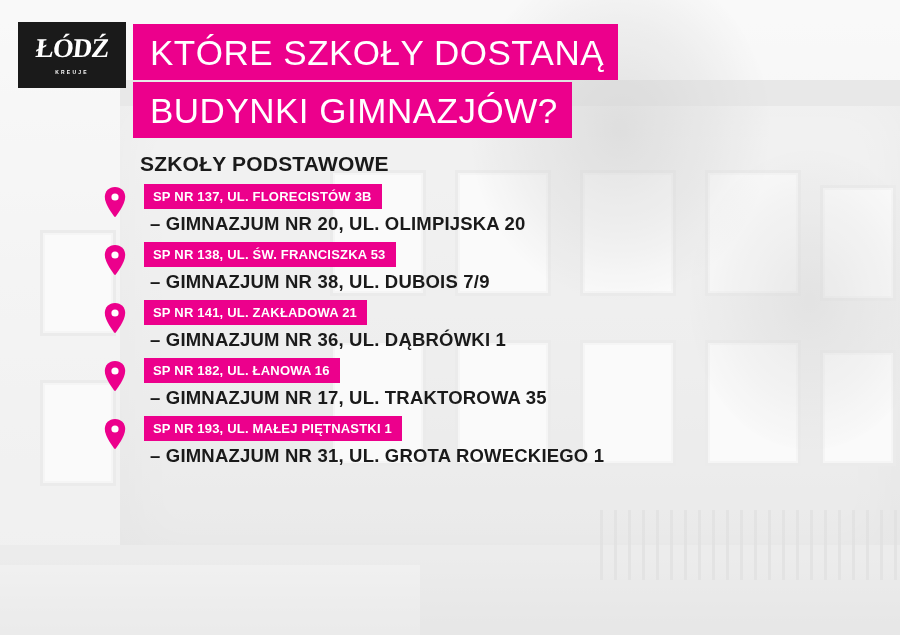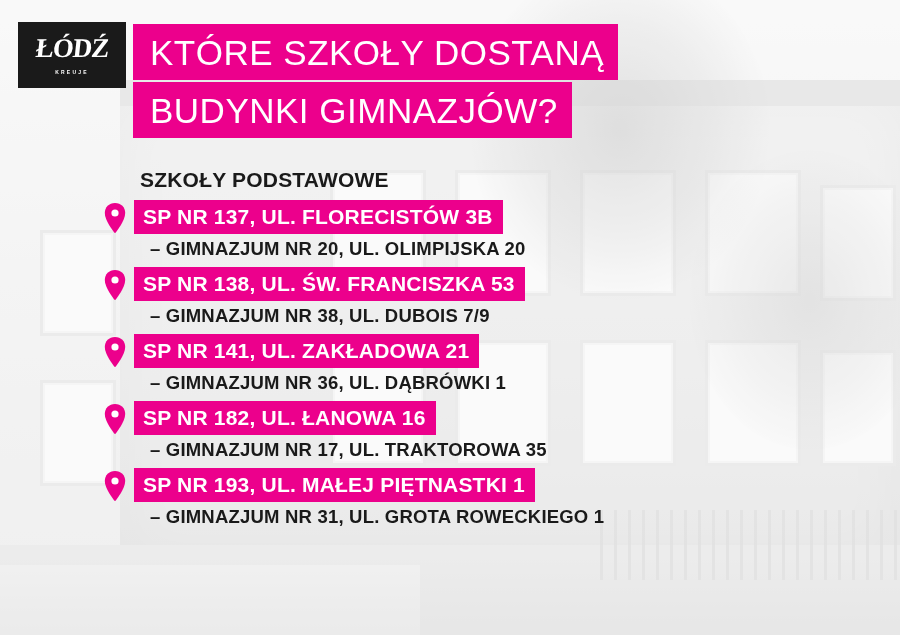--- a/index.html
+++ b/index.html
@@ -139,43 +139,43 @@
   .content {
     position: absolute;
     left: 0; top: 140px;
     width: 900px;
   }
   .section-head {
     color: #1a1a1a;
     font-size: 21px;
     font-weight: bold;
     letter-spacing: 0.2px;
-    margin: 28px 0 8px 140px;
+    margin: 12px 0 8px 140px;
   }
   .section-head.second { margin-top: 26px; }
 
   .entry {
     position: relative;
     margin-left: 104px;
     margin-bottom: 7px;
   }
   .pin {
     position: absolute;
     left: 0; top: 3px;
     width: 22px; height: 30px;
   }
   .school {
     display: inline-block;
     background: #ec008c;
     color: #ffffff;
-    font-size: 21px;
+    font-size: 13px;
     font-weight: bold;
     letter-spacing: 0.2px;
     padding: 5px 10px 5px 9px;
-    margin-left: 30px;
+    margin-left: 40px;
     white-space: nowrap;
   }
   .gym {
     color: #1a1a1a;
     font-size: 18.5px;
     font-weight: bold;
     letter-spacing: 0.2px;
     margin: 4px 8px 0 46px;
     white-space: nowrap;
   }

